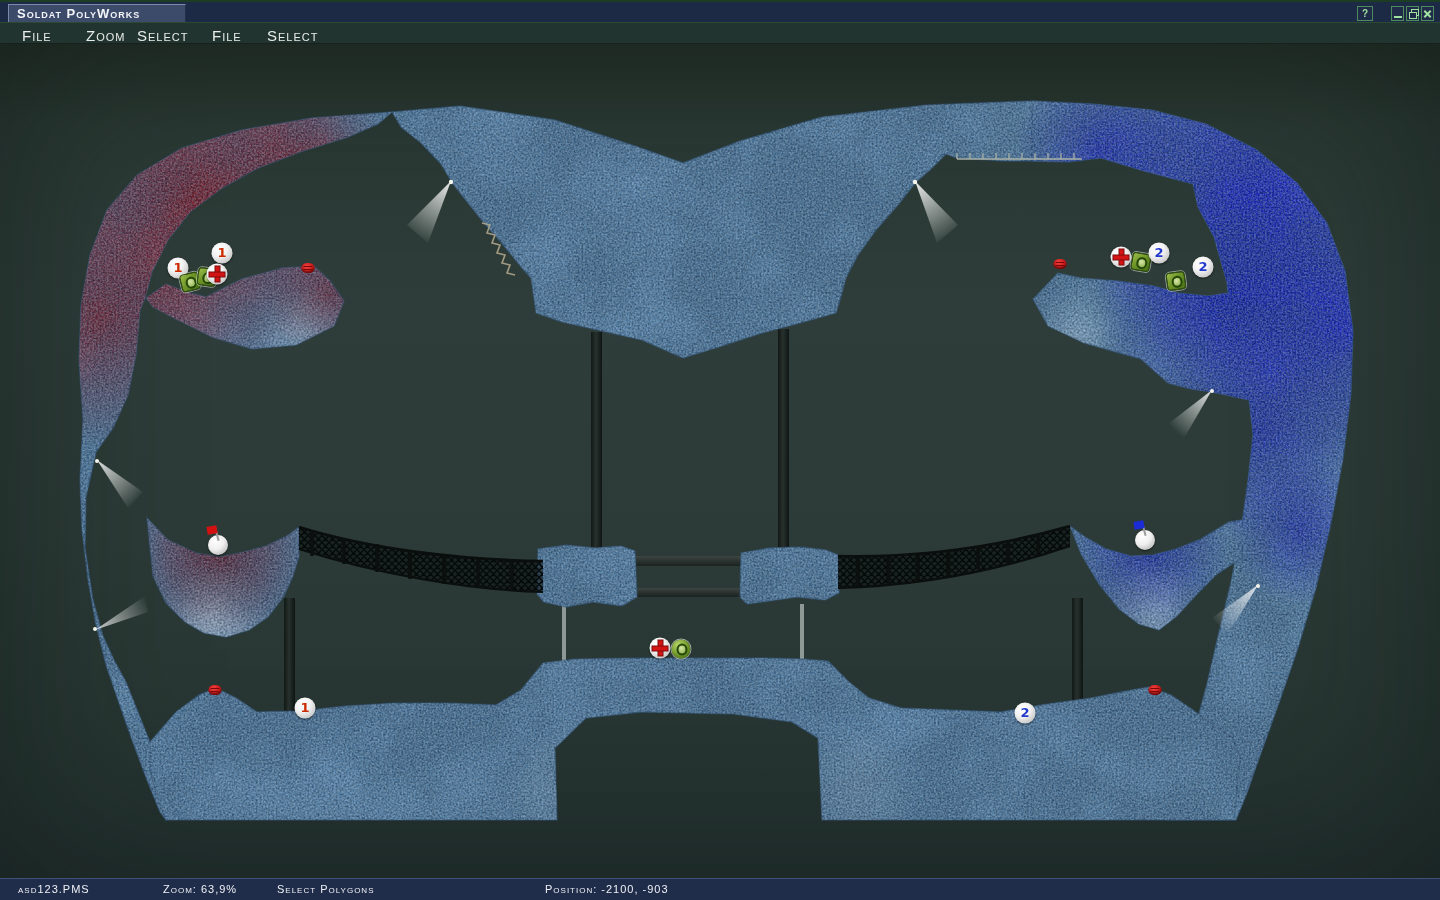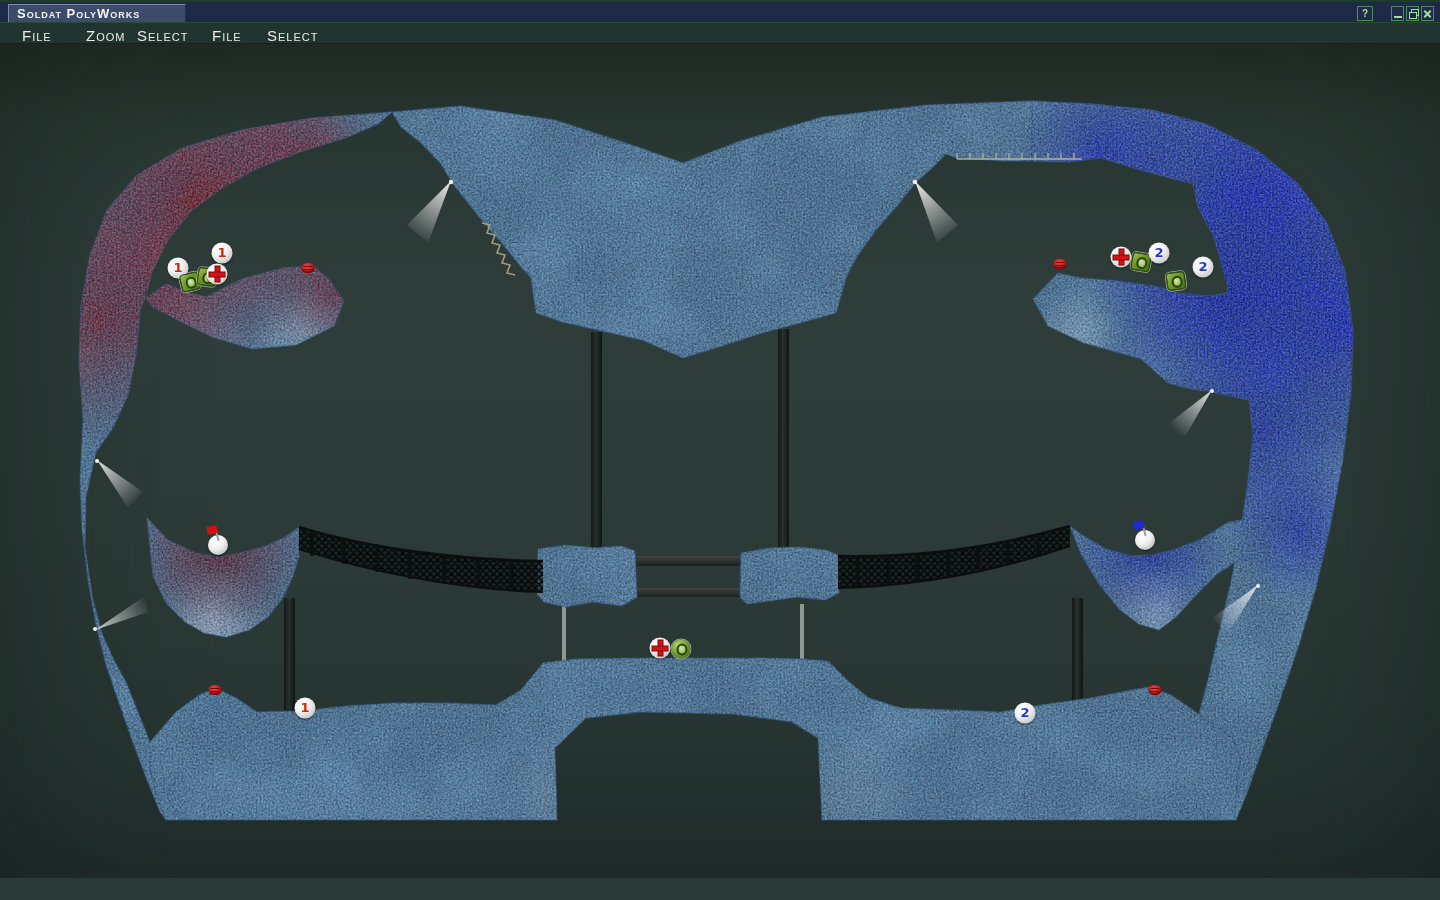--- a/index.html
+++ b/index.html
@@ -469,13 +469,19 @@
   </div>
 
   <div class="menubar">
     <span class="menuitem" style="left:22px">File</span>
     <span class="menuitem" style="left:86px">Zoom</span>
     <span class="menuitem" style="left:137px">Select</span>
     <span class="menuitem" style="left:212px">File</span>
     <span class="menuitem" style="left:267px">Select</span>
   </div>
 
+  <div class="statusbar">
+    <span class="st-file">asd123.PMS</span>
+    <span class="st-zoom">Zoom: 63,9%</span>
+    <span class="st-tool">Select Polygons</span>
+    <span class="st-pos">Position: -2100, -903</span>
+  </div>
 </div>
 
 </body></html>

